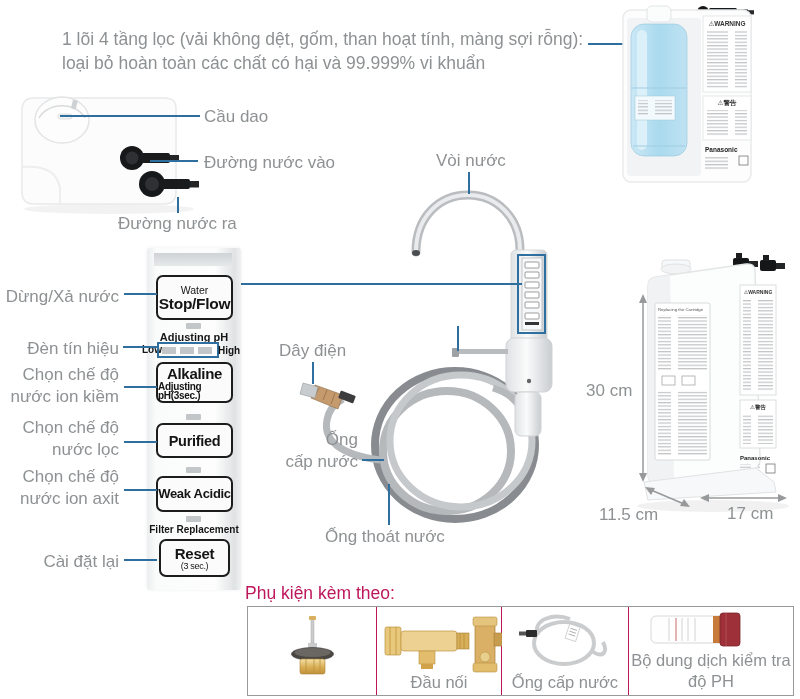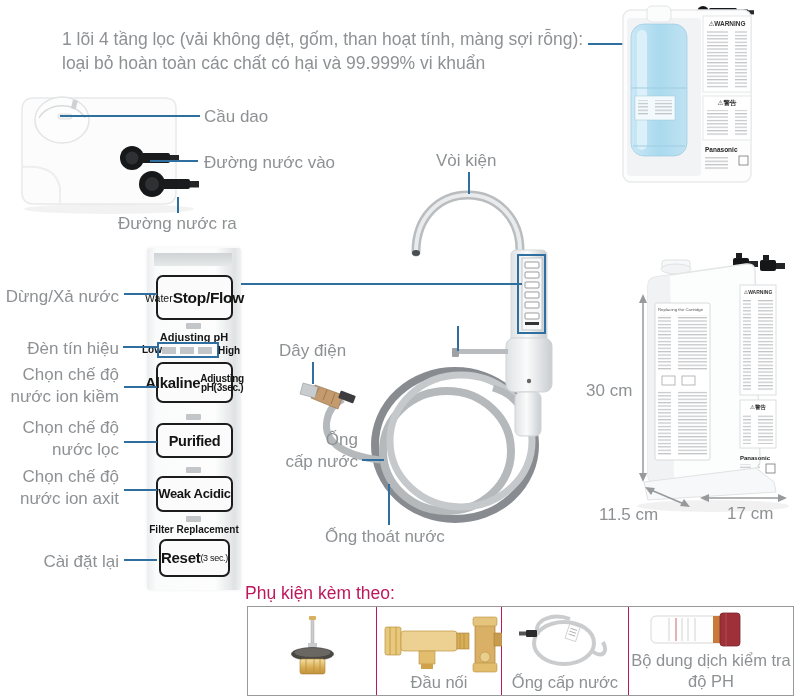--- a/index.html
+++ b/index.html
@@ -11,21 +11,21 @@
   .vline{position:absolute;width:2px;background:#2e6f9f;}
   .bluebox{position:absolute;border:2px solid #2e6f9f;background:transparent;}
   svg{position:absolute;display:block;}
   
   .panel{position:absolute;left:147px;top:248px;width:94px;height:342px;border-radius:3px;
          background:linear-gradient(90deg,#eceeef 0,#fafbfb 10%,#fdfdfd 72%,#e0e3e4 93%,#eff1f1 100%);
          box-shadow:0 0 4px rgba(0,0,0,.06);}
   .gloss{position:absolute;left:7px;top:5px;width:78px;height:13px;
          background:linear-gradient(180deg,#cfd3d5,#e6e9ea);}
   .btn{position:absolute;border:2px solid #1c1c1c;border-radius:7px;background:#fbfbfc;color:#141414;
-       display:flex;flex-direction:row;align-items:center;justify-content:center;text-align:center;}
+       display:flex;flex-direction:column;align-items:center;justify-content:center;}
   .btn .t1{font-size:10.5px;line-height:12px;}
   .btn .t2{font-size:15px;font-weight:bold;line-height:16px;letter-spacing:-0.3px;}
   .btn .t3{font-size:10px;font-weight:bold;line-height:9px;letter-spacing:-0.3px;}
   .ind{position:absolute;width:15px;height:6px;background:#c3c6c8;border-radius:1px;}
   .ptxt{position:absolute;color:#151515;font-weight:bold;text-align:center;}
   
   .acc-title{position:absolute;left:245px;top:583px;color:#be185d;font-size:17.5px;}
   .acc-table{position:absolute;left:247px;top:606px;width:547px;height:90px;border:1px solid #97999b;
              display:flex;box-sizing:border-box;background:#fff;}
   .acc-cell{position:relative;height:100%;border-right:1px solid #be185d;box-sizing:border-box;}
@@ -227,21 +227,21 @@
   <div class="cline" style="left:124px;top:386px;width:33px;"></div>
   <div class="lbl r" style="left:0;top:417px;width:119px;">Chọn chế độ
 nước lọc</div>
   <div class="cline" style="left:124px;top:441px;width:33px;"></div>
   <div class="lbl r" style="left:0;top:466px;width:119px;">Chọn chế độ
 nước ion axit</div>
   <div class="cline" style="left:124px;top:489px;width:33px;"></div>
   <div class="lbl r" style="left:0;top:551px;width:119px;">Cài đặt lại</div>
   <div class="cline" style="left:124px;top:559px;width:33px;"></div>
 
-  <div class="lbl" style="left:436px;top:150px;">Vòi kiện</div>
+  <div class="lbl" style="left:436px;top:150px;">Vòi nước</div>
   <div class="vline" style="left:468px;top:172px;height:22px;"></div>
   <div class="vline" style="left:457px;top:326px;height:25px;"></div>
   <div class="lbl" style="left:279px;top:340px;">Dây điện</div>
   <div class="vline" style="left:312px;top:362px;height:22px;"></div>
   <div class="lbl r" style="left:281px;top:429px;width:77px;">Ống
 cấp nước</div>
   <div class="cline" style="left:362px;top:459px;width:22px;"></div>
   <div class="lbl" style="left:325px;top:526px;">Ống thoát nước</div>
   <div class="vline" style="left:388px;top:484px;height:41px;"></div>
 

